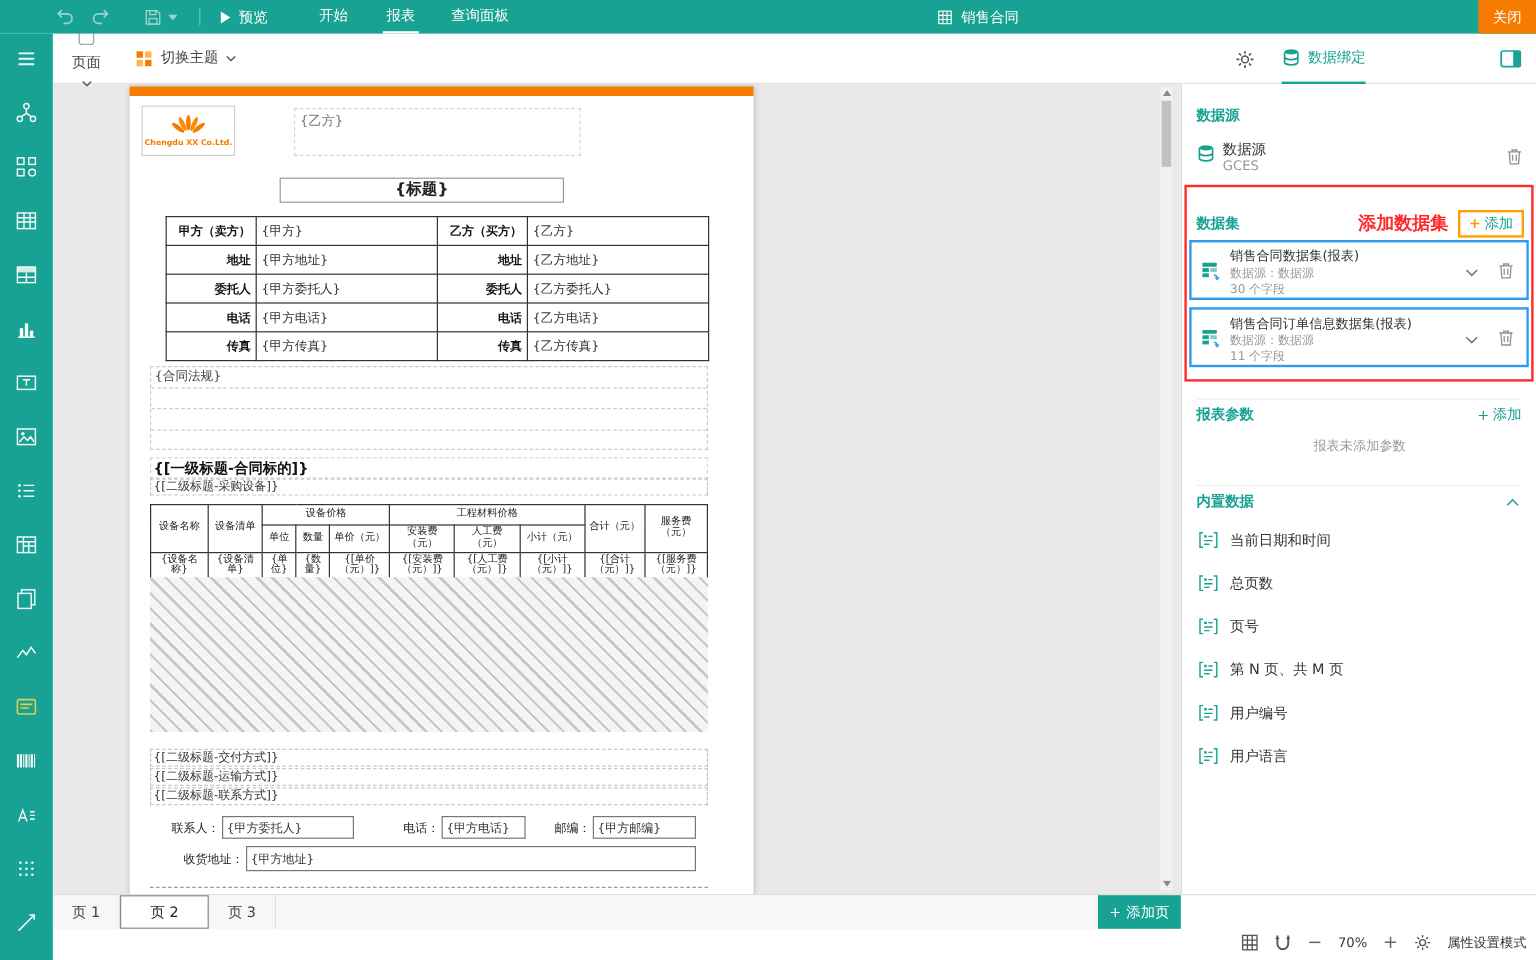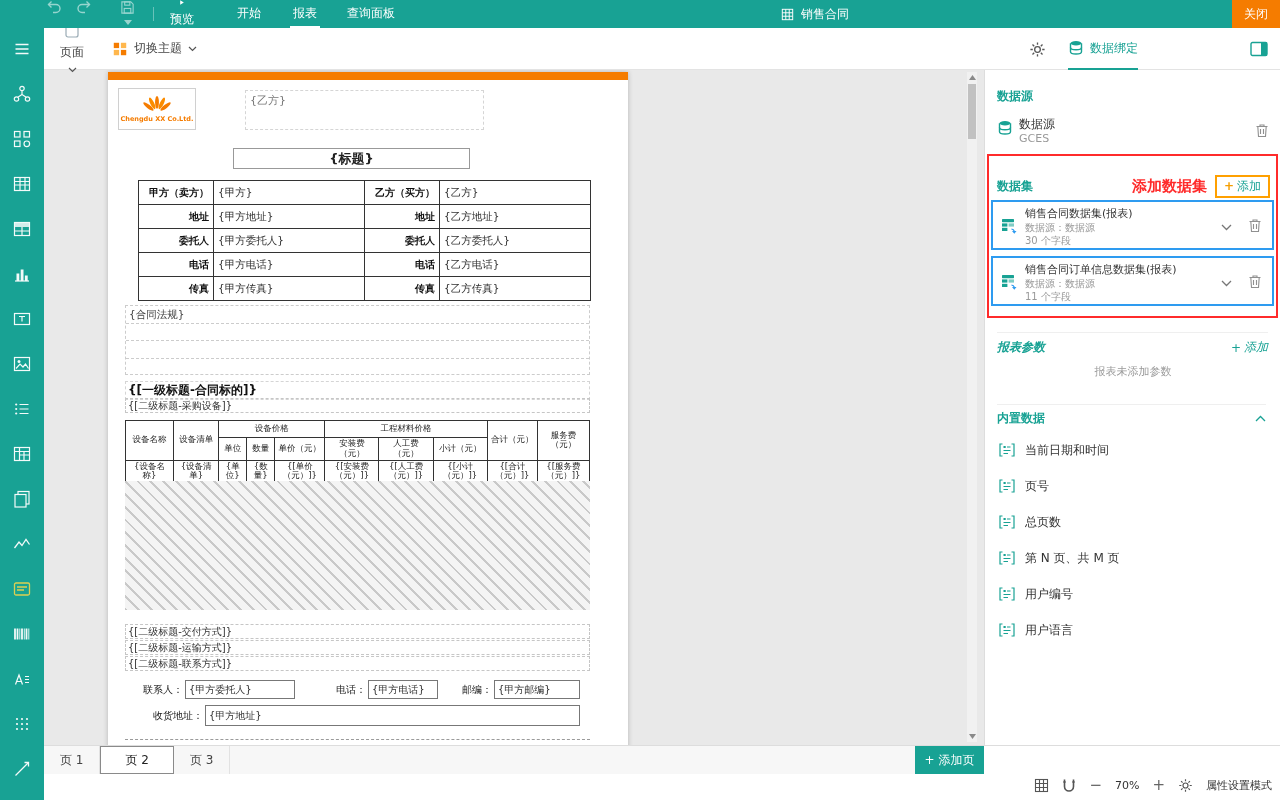--- a/index.html
+++ b/index.html
@@ -10,21 +10,21 @@
     --blue:#2E9BF0;
     --amber:#FFA000;
   }
   *{margin:0;padding:0;box-sizing:border-box;}
   html,body{width:1280px;height:800px;overflow:hidden;}
   body{font-family:"DejaVu Sans","Liberation Sans",sans-serif;font-size:12px;color:#333;background:#fff;}
   .app{position:relative;width:1280px;height:800px;background:#fff;}
 
   
   .topbar{position:absolute;left:0;top:0;width:1280px;height:28px;background:#18A294;display:flex;align-items:center;color:#fff;z-index:20;}
-  .tb-item{display:flex;align-items:center;height:28px;flex-direction:column;}
+  .tb-item{display:flex;align-items:center;height:28px;}
   .dim{opacity:.55;}
   .tb-sep{width:1px;height:14px;background:rgba(255,255,255,.35);}
   .tb-tab{height:28px;display:flex;align-items:center;padding:0 3px;cursor:pointer;border-bottom:2px solid transparent;}
   .tb-tab.active{border-bottom:2px solid #fff;}
   .tb-title{position:absolute;left:781px;top:0;height:28px;display:flex;align-items:center;gap:7px;}
   .tb-close{position:absolute;right:0;top:0;width:48px;height:28px;background:#F57C00;display:flex;align-items:center;justify-content:center;cursor:pointer;}
 
   
   .sidebar{position:absolute;left:0;top:28px;width:44px;height:772px;background:#18A294;display:flex;flex-direction:column;align-items:center;padding-top:11px;gap:25px;z-index:15;}
   .sb-tool{width:20px;height:20px;display:flex;align-items:center;justify-content:center;cursor:pointer;opacity:.95;}
@@ -77,21 +77,21 @@
   .dset-header{position:absolute;left:12px;right:10px;top:104px;height:24px;display:flex;align-items:center;}
   .annotation-text{margin-left:auto;color:#FF2B2B;font-weight:bold;font-size:15px;}
   .add-btn-framed{margin-left:8px;border:2px solid #FFA000;padding:1px 7px;display:flex;align-items:center;gap:3px;cursor:pointer;background:#fff;}
   .dset-card{position:absolute;left:6px;width:283px;height:50px;border:2px solid #2E9BF0;background:#fff;cursor:pointer;}
   .dc-icon{position:absolute;left:8px;top:16px;}
   .dc-name{position:absolute;left:32px;top:4px;font-size:11px;color:#333;white-space:nowrap;overflow:hidden;max-width:195px;}
   .dc-src{position:absolute;left:32px;top:19px;font-size:10px;color:#999;}
   .dc-fields{position:absolute;left:32px;top:32px;font-size:10px;color:#999;}
   .dc-chev{position:absolute;right:40px;top:18px;cursor:pointer;}
   .dc-trash{position:absolute;right:10px;top:16px;cursor:pointer;}
-  .params-header{position:absolute;left:12px;right:12px;top:262px;height:22px;display:flex;align-items:flex-start;border-top:1px solid #efefef;padding-top:6px;font-style:italic;}
+  .params-header{position:absolute;left:12px;right:12px;top:262px;height:22px;display:flex;align-items:flex-end;border-top:1px solid #efefef;padding-top:6px;}
   .add-btn{margin-left:auto;display:flex;align-items:center;gap:3px;cursor:pointer;color:#18A294;}
   .params-empty{position:absolute;left:0;top:294px;width:296px;text-align:center;font-size:11px;color:#9a9a9a;}
   .builtin-header{position:absolute;left:12px;right:14px;top:334px;height:22px;display:flex;align-items:center;border-top:1px solid #efefef;padding-top:6px;}
   .builtin-list{position:absolute;left:0;top:362px;width:296px;}
   .bi-item{height:36px;display:flex;align-items:center;gap:10px;padding-left:14px;cursor:pointer;}
   .bi-label{font-size:12px;color:#333;}
   .trash-abs{position:absolute;right:12px;top:8px;cursor:pointer;}
 
   
   .bottom-strip{position:absolute;left:44px;top:745px;width:1236px;height:55px;background:#fff;border-top:1px solid #ddd;}
@@ -589,29 +589,29 @@
             <path d="M8 4h3.5M4.5 7.5h7M4.5 10.5h4.5"></path>
           </svg>
         <span class="bi-label">当前日期和时间</span>
       </div>
       <div class="bi-item">
         <svg width="16" height="14" viewBox="0 0 16 14" stroke="#18A294" fill="none" stroke-width="1.2">
             <path d="M3.5 1H1v12h2.5M12.5 1H15v12h-2.5"></path>
             <rect x="4.5" y="3" width="2.2" height="2" fill="#18A294" stroke="none"></rect>
             <path d="M8 4h3.5M4.5 7.5h7M4.5 10.5h4.5"></path>
           </svg>
-        <span class="bi-label">页号</span>
+        <span class="bi-label">总页数</span>
       </div>
       <div class="bi-item">
         <svg width="16" height="14" viewBox="0 0 16 14" stroke="#18A294" fill="none" stroke-width="1.2">
             <path d="M3.5 1H1v12h2.5M12.5 1H15v12h-2.5"></path>
             <rect x="4.5" y="3" width="2.2" height="2" fill="#18A294" stroke="none"></rect>
             <path d="M8 4h3.5M4.5 7.5h7M4.5 10.5h4.5"></path>
           </svg>
-        <span class="bi-label">总页数</span>
+        <span class="bi-label">页号</span>
       </div>
       <div class="bi-item">
         <svg width="16" height="14" viewBox="0 0 16 14" stroke="#18A294" fill="none" stroke-width="1.2">
             <path d="M3.5 1H1v12h2.5M12.5 1H15v12h-2.5"></path>
             <rect x="4.5" y="3" width="2.2" height="2" fill="#18A294" stroke="none"></rect>
             <path d="M8 4h3.5M4.5 7.5h7M4.5 10.5h4.5"></path>
           </svg>
         <span class="bi-label">第 N 页、共 M 页</span>
       </div>
       <div class="bi-item">

